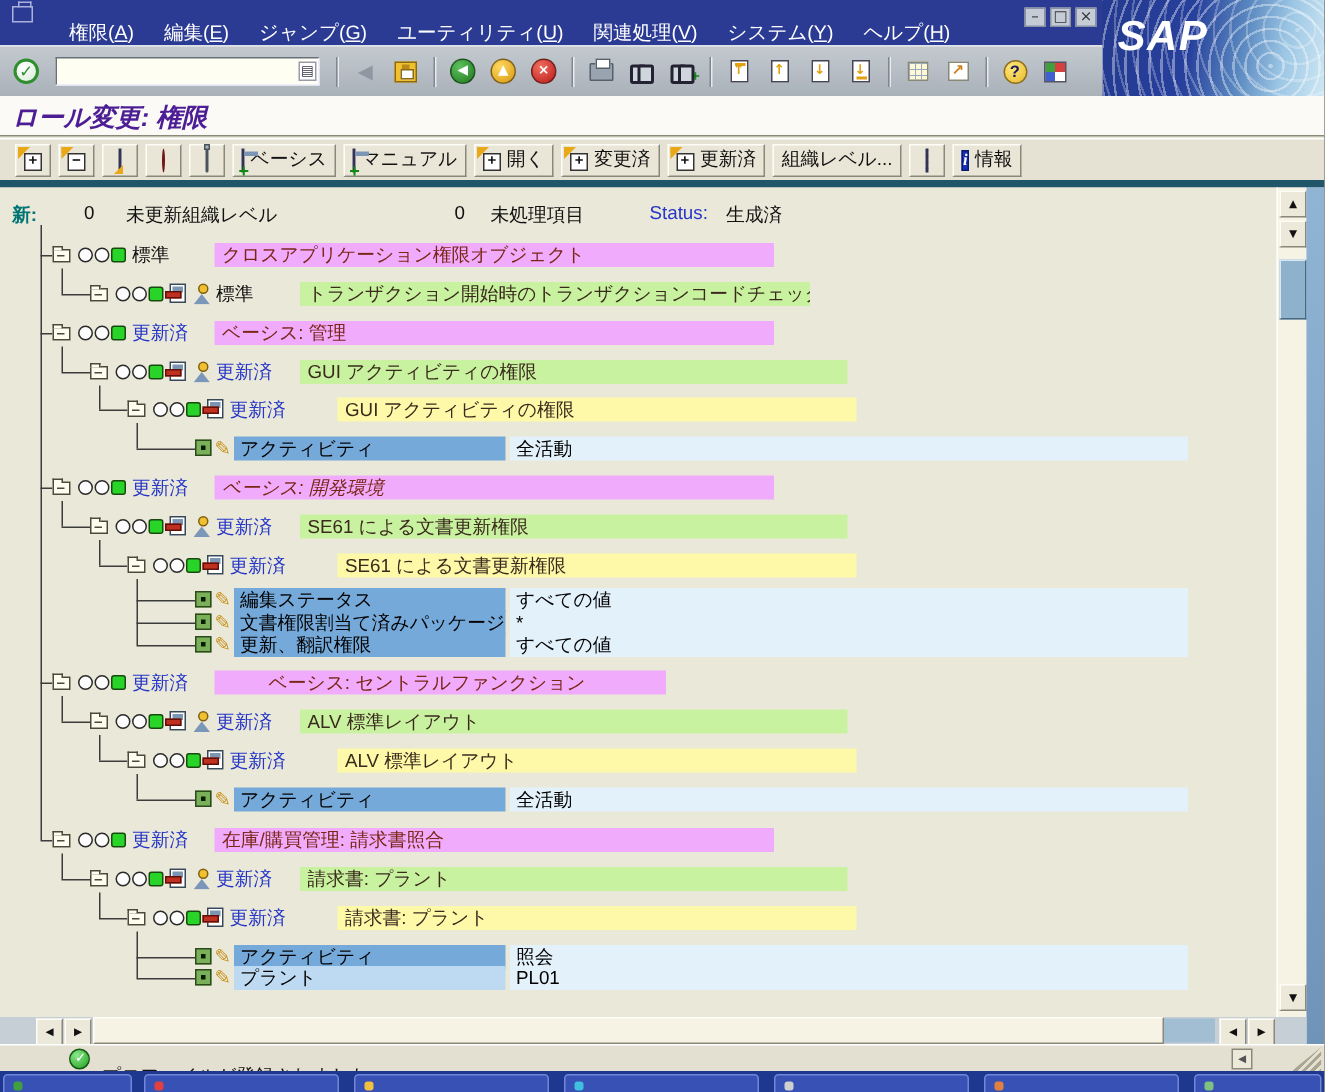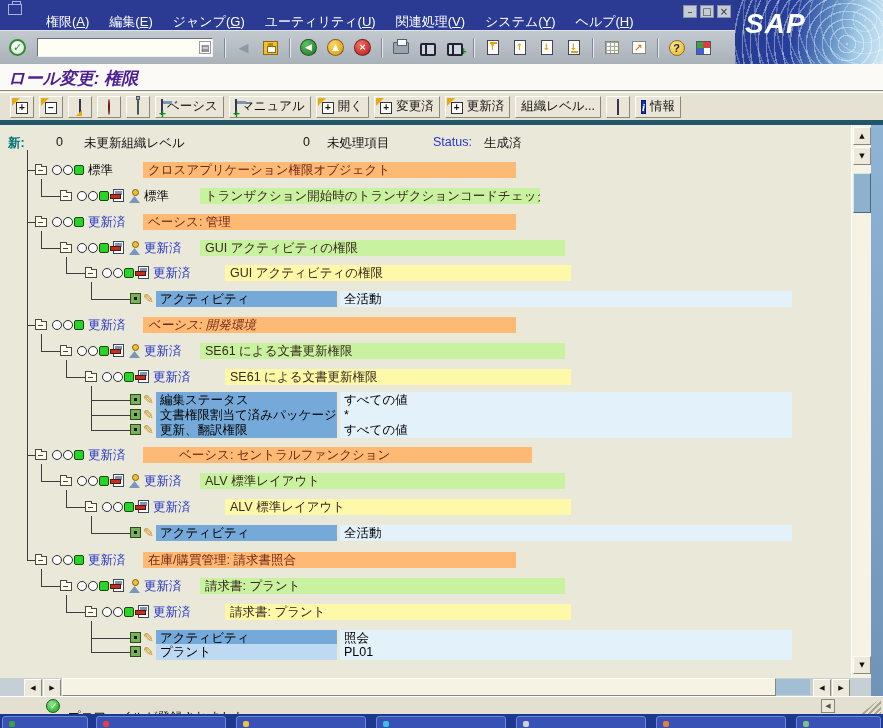--- a/index.html
+++ b/index.html
@@ -104,21 +104,21 @@
   .doc::after{content:"";position:absolute;left:-4px;bottom:2px;width:9px;height:3px;background:#c03020;border:1px solid #601008}
   .person{width:13px;height:14px;top:3px}
   .person::before{content:"";position:absolute;left:4px;top:0;width:5px;height:5px;border-radius:50%;background:#f0c030;border:1px solid #806010}
   .person::after{content:"";position:absolute;left:1px;bottom:0;width:11px;height:7px;background:#7a96b8;clip-path:polygon(50% 0,100% 100%,0 100%)}
   .leafsq{width:11px;height:11px;top:4px;background:#7ab05a;border:1px solid #2c4a1a}
   .leafsq::after{content:"";position:absolute;left:3px;top:3px;width:3px;height:3px;background:#0a1a04}
   .pencil{top:2px;font-size:13px;color:#c89018}
   .pencil::before{content:"✎"}
   .st{top:2px;font-size:12.5px;line-height:16px;white-space:nowrap}
   .bar{top:2px;height:16px;font-size:12.5px;line-height:16px;padding-left:5px;white-space:nowrap;overflow:hidden}
-  .bg-peach{background:#fdba74;color:#7a2616}
+  .bg-peach{background:#f0abfc;color:#7a2616}
   .bg-green{background:#c9f2a0;color:#3a2a1c}
   .bg-yellow{background:#fdf9a8;color:#3a2a1c}
   .flabel{top:2px;height:16px;font-size:12.5px;line-height:16px;padding-left:4px;white-space:nowrap;overflow:hidden;color:#000}
   .l-med{background:#74a9d9}
   .l-light{background:#bedaf2}
   .fvalue{top:2px;height:16px;font-size:12.5px;line-height:16px;padding-left:4px;white-space:nowrap;background:#e3f1fb;color:#000}
   
   #vscroll{position:absolute;left:851px;top:125px;width:20px;height:553px;background:#f6f3e4;border-left:1px solid #fff}
   .sbtn{position:absolute;width:18px;height:18px;background:#ece9da;border:1px solid;border-color:#fffef6 #8a887a #8a887a #fffef6;
         display:flex;align-items:center;justify-content:center;font:7px/7px "DejaVu Sans",sans-serif;color:#111}
@@ -406,21 +406,21 @@
           <span class="flabel l-med" style="left: 156px; width: 181px;">更新、翻訳権限</span>
           <span class="fvalue" style="left: 340px; width: 452px;">すべての値</span>
         </div>
         <div class="hl" style="left: 27px; top: 330px; width: 8px; height: 1px;"></div>
         <div class="trow" style="top: 320px;">
           <span class="folder" style="left: 35px;"></span>
           <span class="circ" style="left: 52px;"></span>
           <span class="circ" style="left: 63px;"></span>
           <span class="gsq" style="left: 74px;"></span>
           <span class="st" style="left: 88px; color: rgb(38, 54, 198);">更新済</span>
-          <span class="bar bg-peach" style="left: 143px; width: 389px; padding-left: 36px;">ベーシス: セントラルファンクション</span>
+          <span class="bar bg-peach" style="left: 143px; width: 301px; padding-left: 36px;">ベーシス: セントラルファンクション</span>
         </div>
         <div class="hl" style="left: 41px; top: 356px; width: 19px; height: 1px;"></div>
         <div class="trow" style="top: 346px;">
           <span class="folder" style="left: 60px;"></span>
           <span class="circ" style="left: 77px;"></span>
           <span class="circ" style="left: 88px;"></span>
           <span class="gsq" style="left: 99px;"></span>
           <span class="doc" style="left: 113px;"></span>
           <span class="person" style="left: 128px;"></span>
           <span class="st" style="left: 144px; color: rgb(38, 54, 198);">更新済</span>

